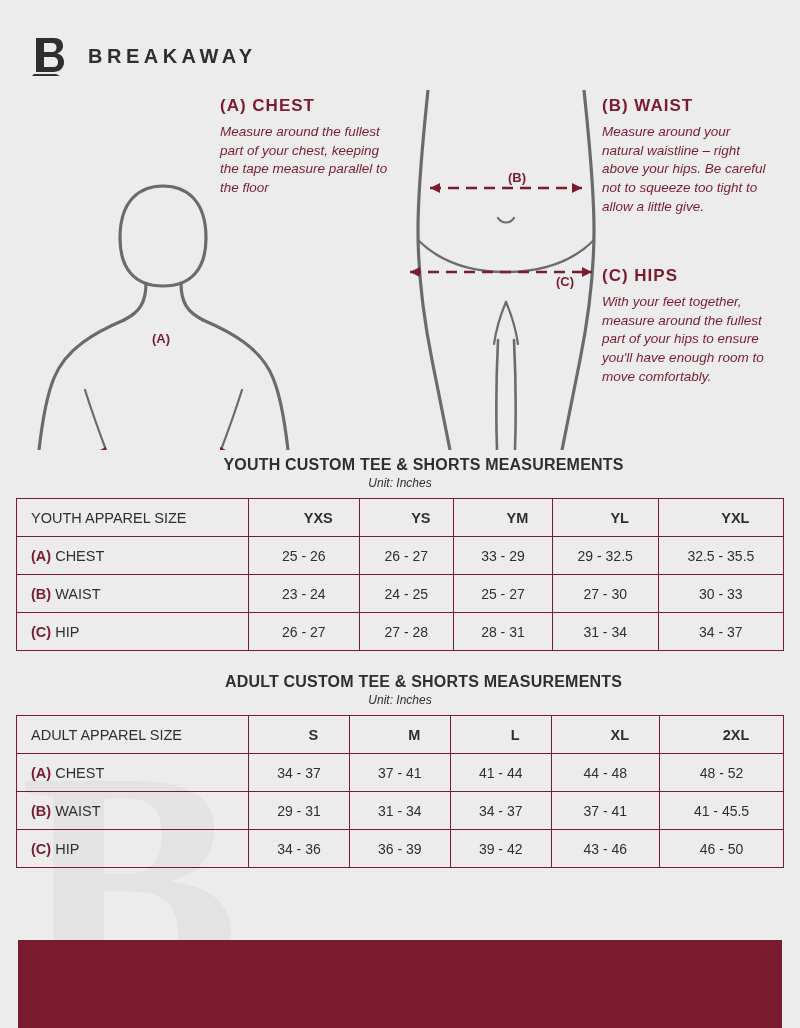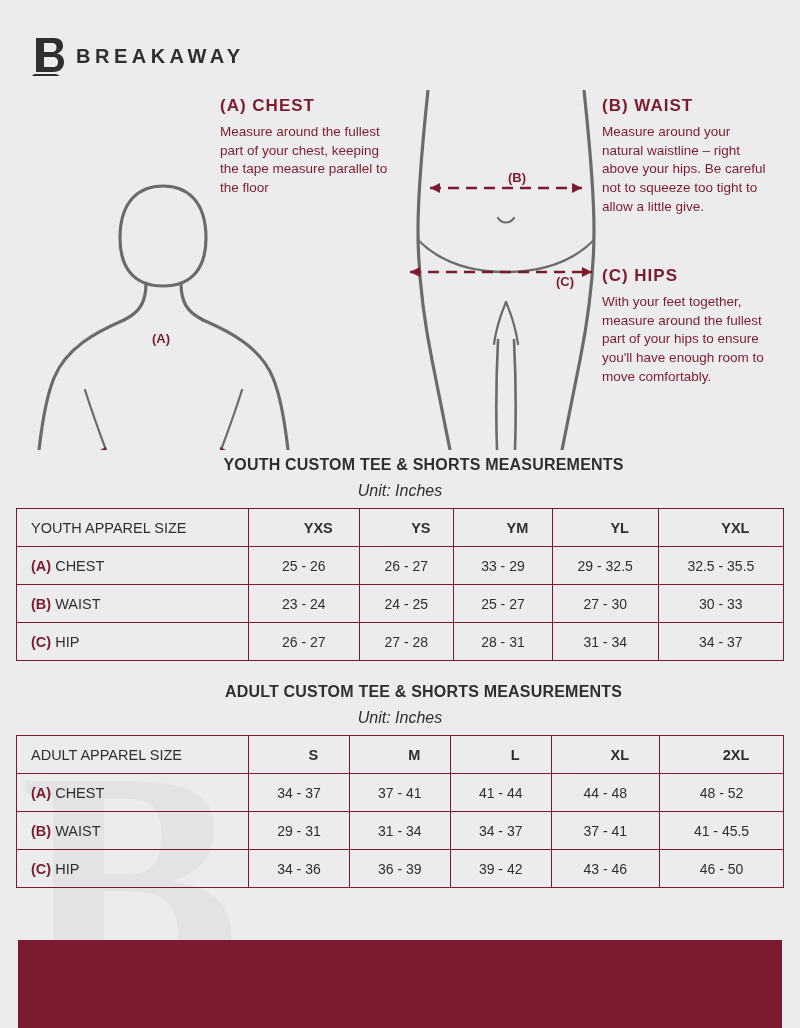--- a/index.html
+++ b/index.html
@@ -42,21 +42,21 @@
     font-family: "Liberation Sans", sans-serif;
     font-size: 21px;
     font-weight: bold;
     letter-spacing: 2.4px;
     color: #2f2f2f;
     white-space: nowrap;
   }
   .brand {
     display: flex;
     align-items: center;
-    gap: 10px;
+    gap: 22px;
   }
   .brand-mark {
     width: 34px;
     height: 40px;
     position: relative;
   }
   .brand-name {
     font-size: 20px;
     font-weight: bold;
     letter-spacing: 4.5px;
@@ -74,43 +74,44 @@
   .callout { position: absolute; }
   .callout h3 {
     font-size: 17px;
     font-weight: bold;
     letter-spacing: 1px;
     color: #7b1b30;
     margin-bottom: 7px;
   }
   .callout p {
     font-size: 13.5px;
+    font-style: italic;
     line-height: 1.38;
     color: #7b1b30;
   }
   #callout-chest { left: 220px; top: 6px; width: 175px; }
   #callout-waist { left: 602px; top: 6px; width: 170px; }
   #callout-hips  { left: 602px; top: 176px; width: 172px; }
 
   
   .table-block { margin-top: 6px; }
   .table-title {
     text-align: center;
     font-size: 16px;
     font-weight: bold;
     color: #2f2f2f;
     letter-spacing: 0.2px;
     padding-left: 47px;
   }
   .table-unit {
     text-align: center;
-    font-size: 16px;
+    font-size: 12px;
     font-style: italic;
     color: #2f2f2f;
-    margin-top: 8px;
+    margin-top: 2px;
     margin-bottom: 8px;
   }
   table {
     border-collapse: collapse;
     width: 768px;
     margin: 0 auto;
     background: transparent;
   }
   th, td {
     border: 1px solid #7b1b30;

